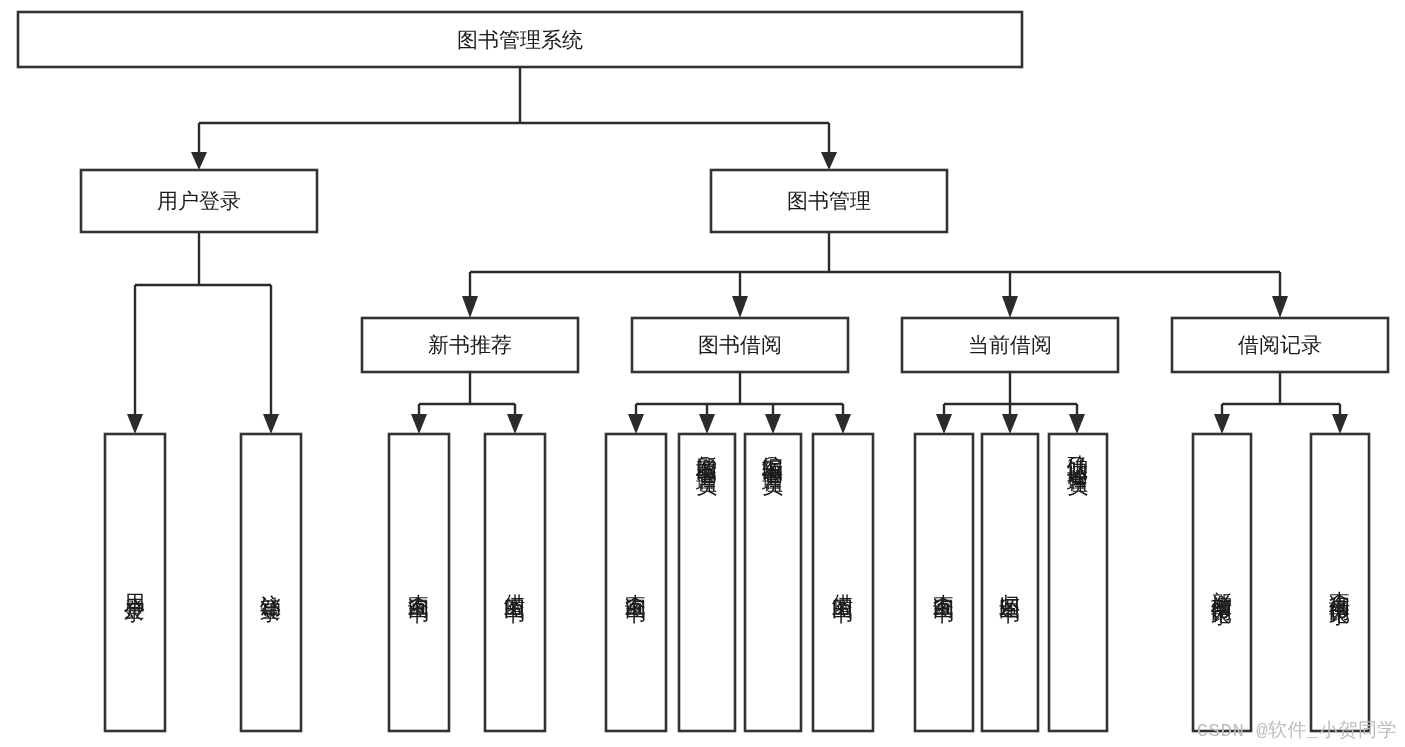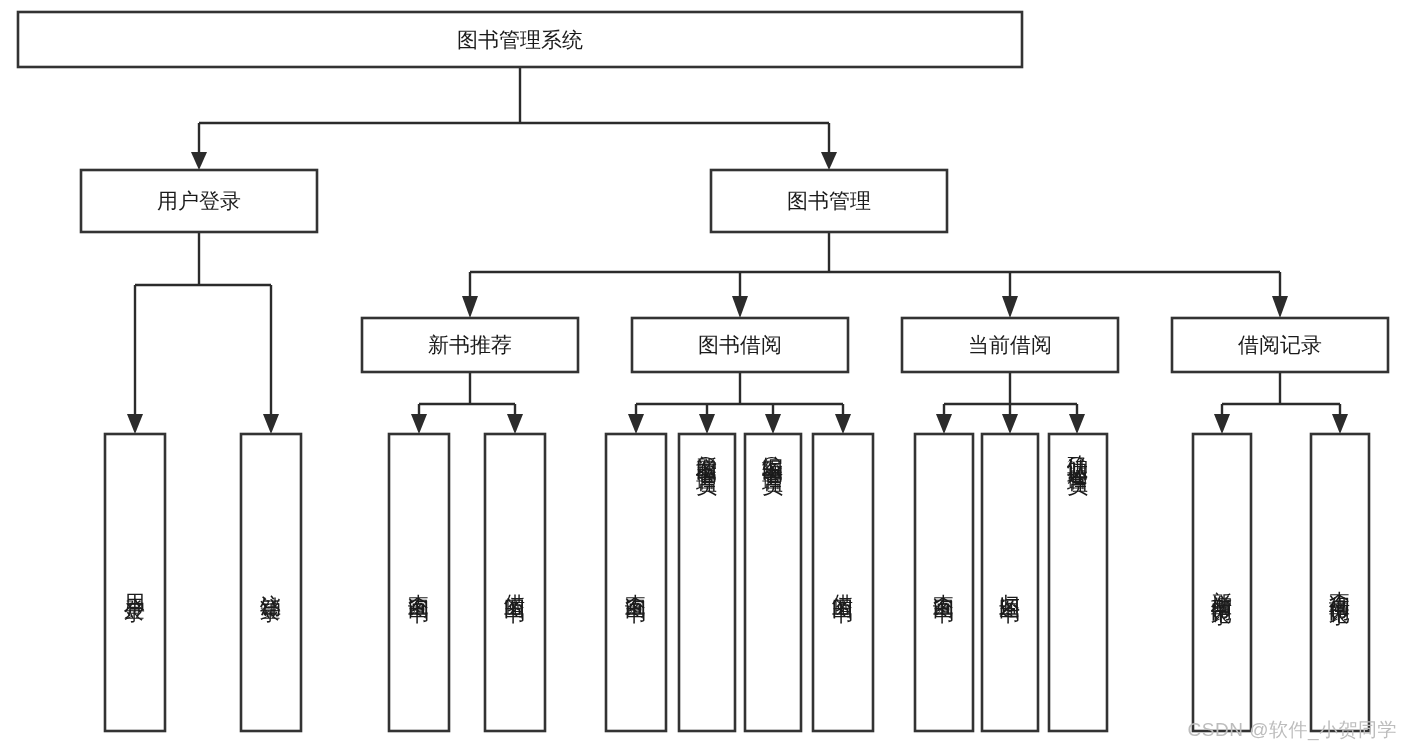--- a/index.html
+++ b/index.html
@@ -53,21 +53,21 @@
     stroke-width: 2.4;
     fill: none;
   }
   .arrow-head {
     fill: #2b2b2b;
   }
   #watermark {
     position: absolute;
     right: 8px;
     bottom: 4px;
-    font-family: Liberation Sans, sans-serif;
+    font-family: Liberation Mono, monospace;
     font-size: 19px;
     color: #bdbdbd;
     letter-spacing: 0.5px;
     white-space: nowrap;
   }
 </style>
 </head>
 <body>
 
 <svg id="diagram" viewBox="0 0 1405 747" xmlns="http://www.w3.org/2000/svg">

